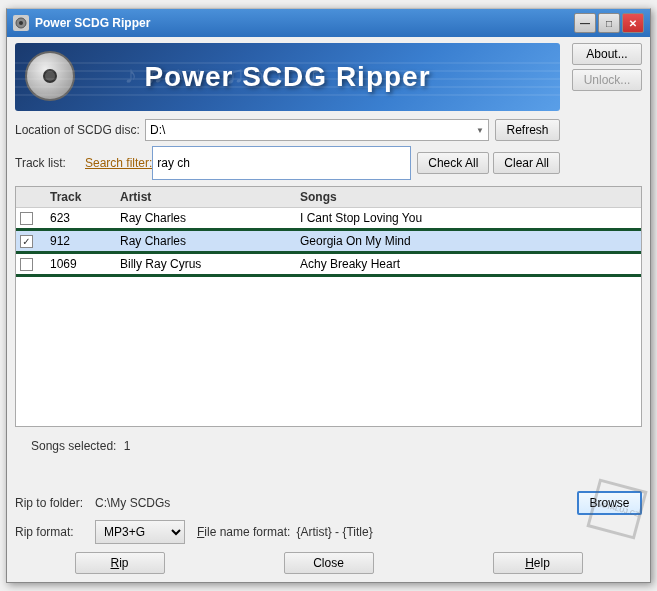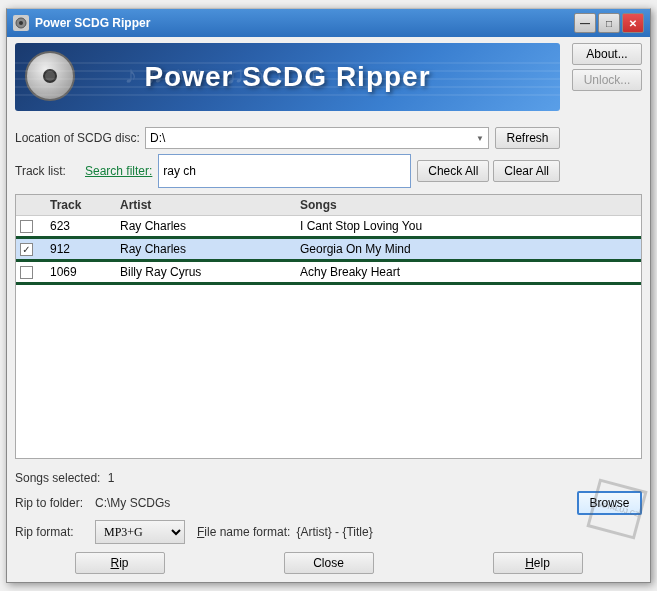--- a/index.html
+++ b/index.html
@@ -179,21 +179,21 @@
       font-size: 8px;
       color: #666;
     }
     .track-row {
       display: flex;
       align-items: center;
       margin-bottom: 6px;
       flex-shrink: 0;
     }
     .track-label { width: 70px; font-size: 12px; color: #333; }
-    .search-label { font-size: 12px; color: #15803d; margin-right: 6px; }
+    .search-label { font-size: 12px; color: #a16207; }
     .search-label u { text-decoration: underline; }
     .search-input {
       flex: 1;
       height: 22px;
       border: 1px solid #7a9fd0;
       background: white;
       font-size: 12px;
       padding: 16px 4px;
       margin-right: 6px;
       outline: none;
@@ -243,26 +243,28 @@
     }
     .track-checkbox.checked {
       background: white;
       color: #333;
     }
     .songs-selected {
       font-size: 12px;
       color: #333;
       margin-bottom: 6px;
       flex-shrink: 0;
+      margin-left: 16px;
     }
     .rip-folder-row {
       display: flex;
       align-items: center;
       margin-bottom: 5px;
       flex-shrink: 0;
+      margin-top: 32px;
     }
     .rip-folder-label { width: 80px; font-size: 12px; color: #333; }
     .rip-folder-value { flex: 1; font-size: 12px; color: #333; }
     .rip-format-row {
       display: flex;
       align-items: center;
       margin-bottom: 8px;
       flex-shrink: 0;
     }
     .rip-format-label { width: 80px; font-size: 12px; color: #333; }
@@ -297,21 +299,20 @@
     }
     select {
       height: 24px;
       border: 1px solid #aaa;
       background: linear-gradient(to bottom, #f5f5f5, #e0e0e0);
       font-size: 12px;
       padding: 0 4px;
       cursor: pointer;
       width: 90px;
       margin-right: 12px;
-      font-family: Liberation Serif, serif;
     }
   </style>
 </head>
 <body>
 
 <div class="window">
 
   <div class="titlebar">
     <div class="titlebar-icon">
       <svg width="12" height="12" viewBox="0 0 12 12">
@@ -346,21 +347,21 @@
         <text x="100" y="40" font-size="24" fill="white">♪ ♫ ♪ ♩ ♫ ♪ ♩ ♫</text>
 
         <line x1="0" y1="20" x2="500" y2="20" stroke="white" stroke-width="1"></line>
         <line x1="0" y1="28" x2="500" y2="28" stroke="white" stroke-width="1"></line>
         <line x1="0" y1="36" x2="500" y2="36" stroke="white" stroke-width="1"></line>
         <line x1="0" y1="44" x2="500" y2="44" stroke="white" stroke-width="1"></line>
         <line x1="0" y1="52" x2="500" y2="52" stroke="white" stroke-width="1"></line>
       </svg>
     </div>
 
-    <div class="disc-location-row" style="margin-right: 82px; margin-top: 8px;">
+    <div class="disc-location-row" style="margin-right: 82px;">
       <span class="disc-location-label">Location of SCDG disc:</span>
       <div class="disc-dropdown">
         <span>D:\</span>
         <span class="dropdown-arrow">▼</span>
       </div>
       <button class="btn" style="min-width:65px;">Refresh</button>
     </div>
 
     <div class="track-row" style="margin-right: 82px;">
       <span class="track-label">Track list:</span>

